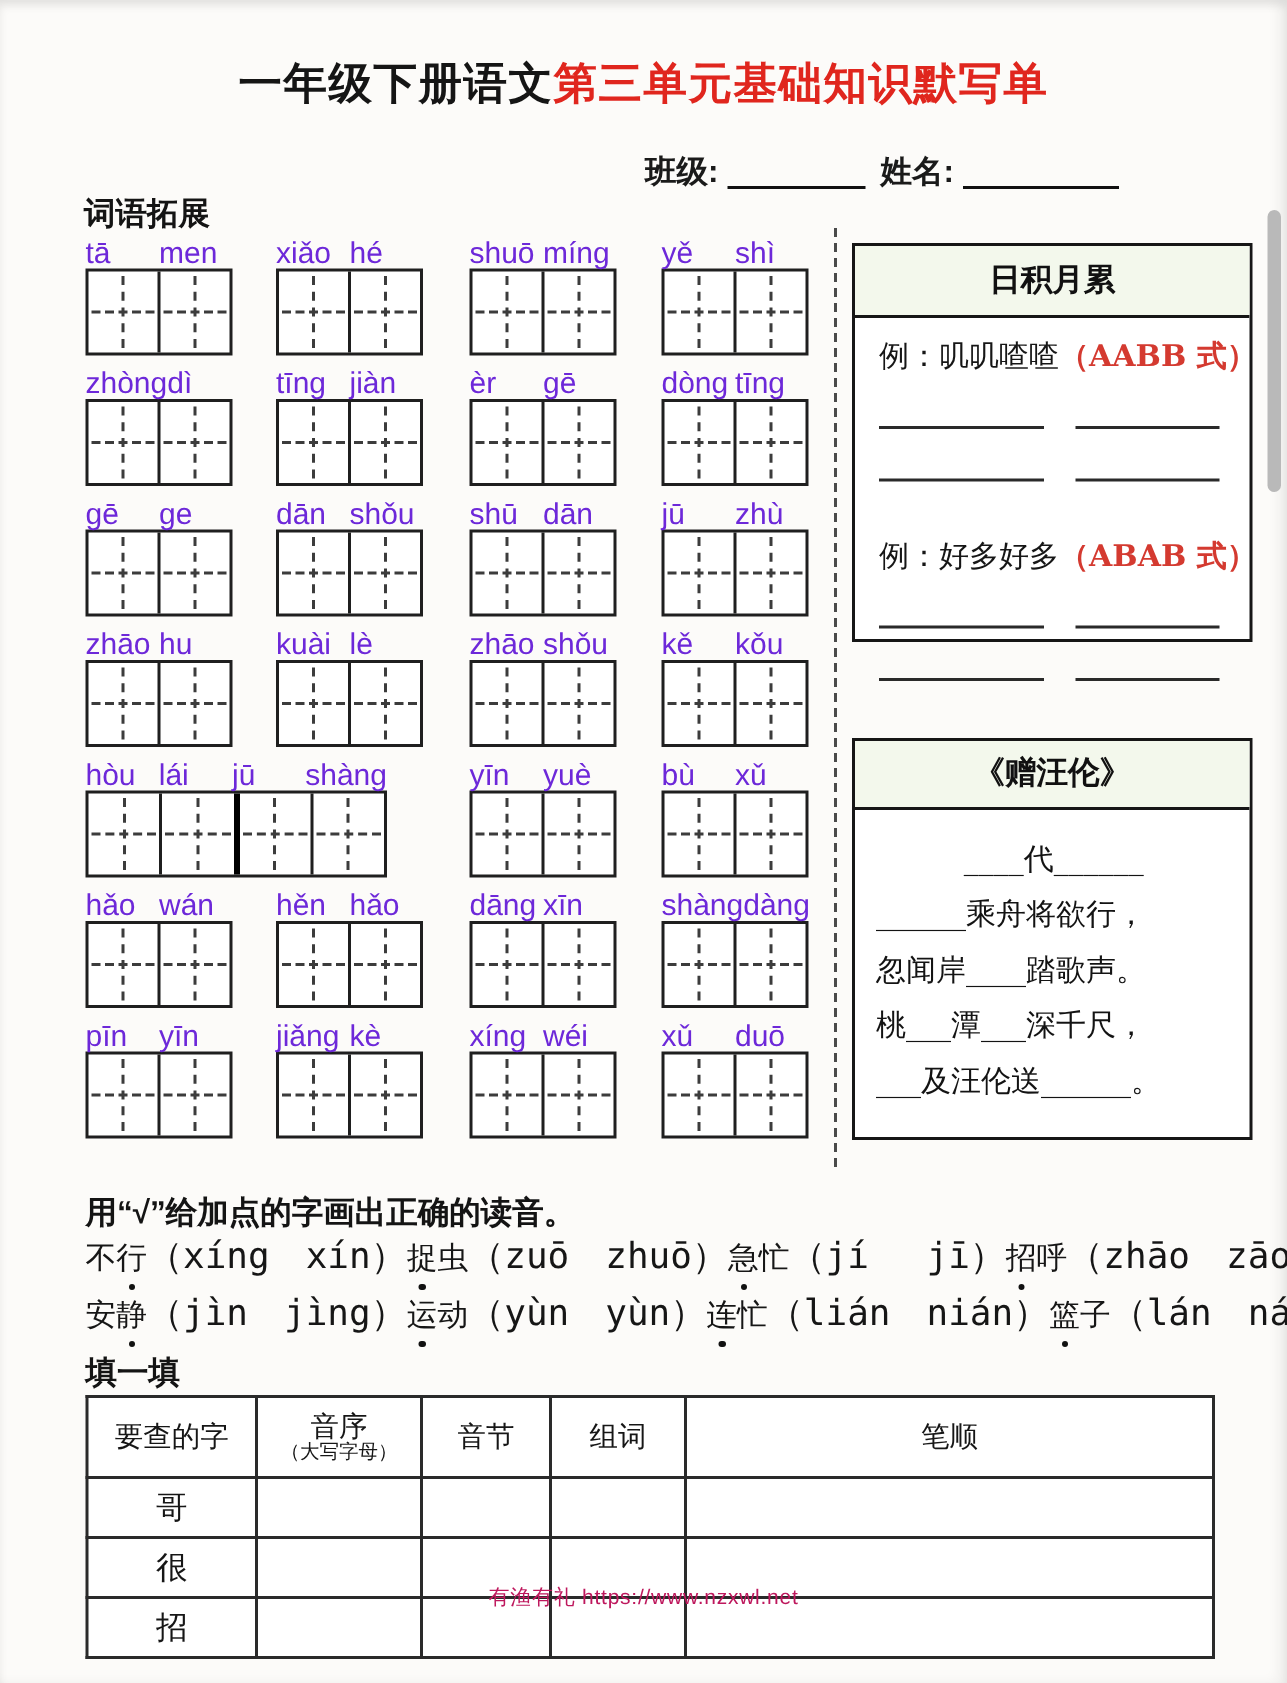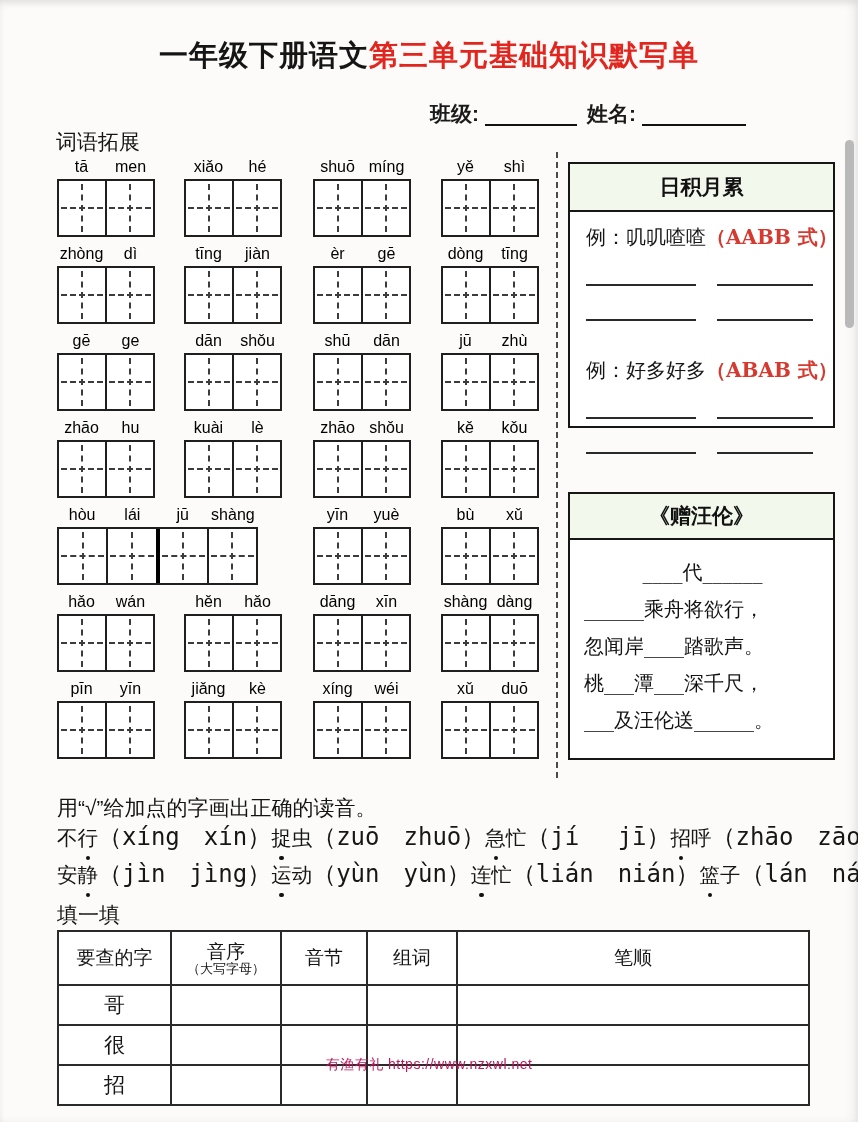--- a/index.html
+++ b/index.html
@@ -9,27 +9,27 @@
   
   .title{position:absolute;top:36px;left:0;width:100%;text-align:center;
          font-size:29px;font-weight:700;letter-spacing:1px;color:#151515;white-space:nowrap;}
   .title .red{color:#e0261e;}
   
   .idrow{position:absolute;top:100px;left:430px;font-size:21px;font-weight:700;color:#1a1a1a;white-space:nowrap;}
   .blank{display:inline-block;border-bottom:2.5px solid #111;height:20px;vertical-align:bottom;margin:0 10px 2px 6px;}
   .blank.b1{width:92px;}
   .blank.b2{width:104px;}
   
-  .sec-head{position:absolute;font-size:21px;font-weight:400;color:#141414;white-space:nowrap;}
+  .sec-head{position:absolute;font-size:21px;font-weight:700;color:#141414;white-space:nowrap;}
   
   #word-grid{position:absolute;left:57px;top:158px;width:498px;}
   .grid-row{position:relative;height:87px;}
   .word-group{position:absolute;top:0;}
   .pinyin-row{display:flex;height:21px;}
-  .pinyin{flex:1;text-align:center;font-size:16px;color:#000000;white-space:nowrap;}
+  .pinyin{flex:1;font-size:20px;color:#6d28d9;white-space:nowrap;}
   .char-box{display:flex;border:2px solid #1f1f1f;background:#fff;height:58px;width:98px;box-sizing:border-box;}
   .char-box.wide{width:201px;}
   .cell{flex:1;position:relative;}
   .cell + .cell{border-left:2px solid #1f1f1f;}
   .cell.thick-left{border-left:4px solid #000;}
   .cell::before{content:"";position:absolute;left:50%;top:3px;bottom:3px;border-left:2px dashed #3c3c3c;margin-left:-1px;}
   .cell::after{content:"";position:absolute;top:50%;left:2px;right:2px;border-top:2px dashed #3c3c3c;margin-top:-1px;}
   
   #divider{position:absolute;left:556px;top:152px;height:626px;border-left:2.5px dashed #4a4a4a;}
   

